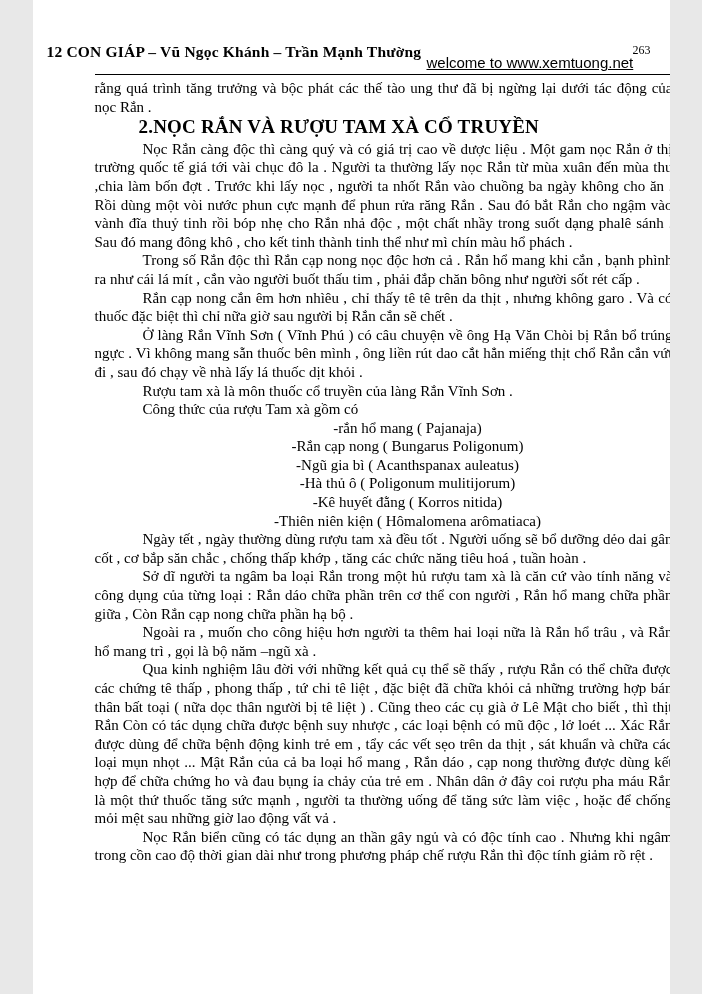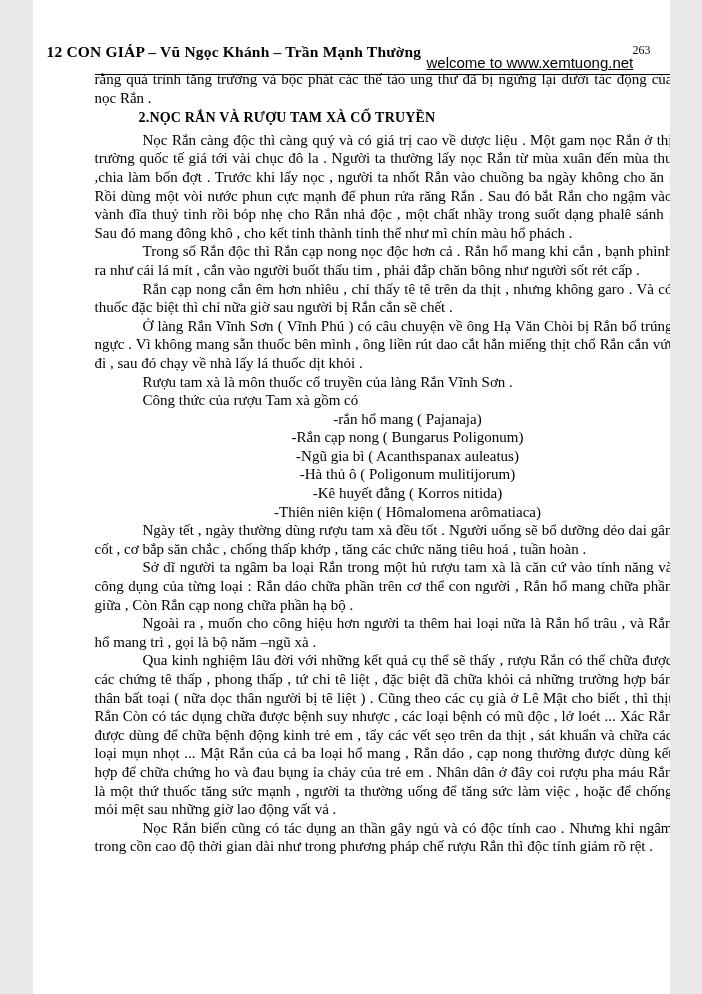--- a/index.html
+++ b/index.html
@@ -46,33 +46,33 @@
     top: 74px;
     width: 581px;
     height: 0;
     border: none;
     border-top: 1.6px solid #000000;
     margin: 0;
   }
   .body-text {
     position: absolute;
     left: 62px;
-    top: 70px;
+    top: 79px;
     width: 578px;
     font-family: "Liberation Serif", serif;
     font-size: 15px;
     line-height: 18.6px;
     text-align: justify;
   }
   .blk { margin: 0; padding: 0; }
   .blk.paragraph { text-indent: 48px; }
   .blk.continuation { text-indent: 0; }
   .blk.list-item { margin-left: 48px; text-align: center; text-indent: 0; }
   .blk.heading {
-    font-size: 14px;
+    font-size: 19px;
     font-weight: bold;
     text-align: left;
     text-indent: 0;
     margin: 2px 0 3px 44px;
     letter-spacing: 0.2px;
   }
 </style>
 </head>
 <body>
 

